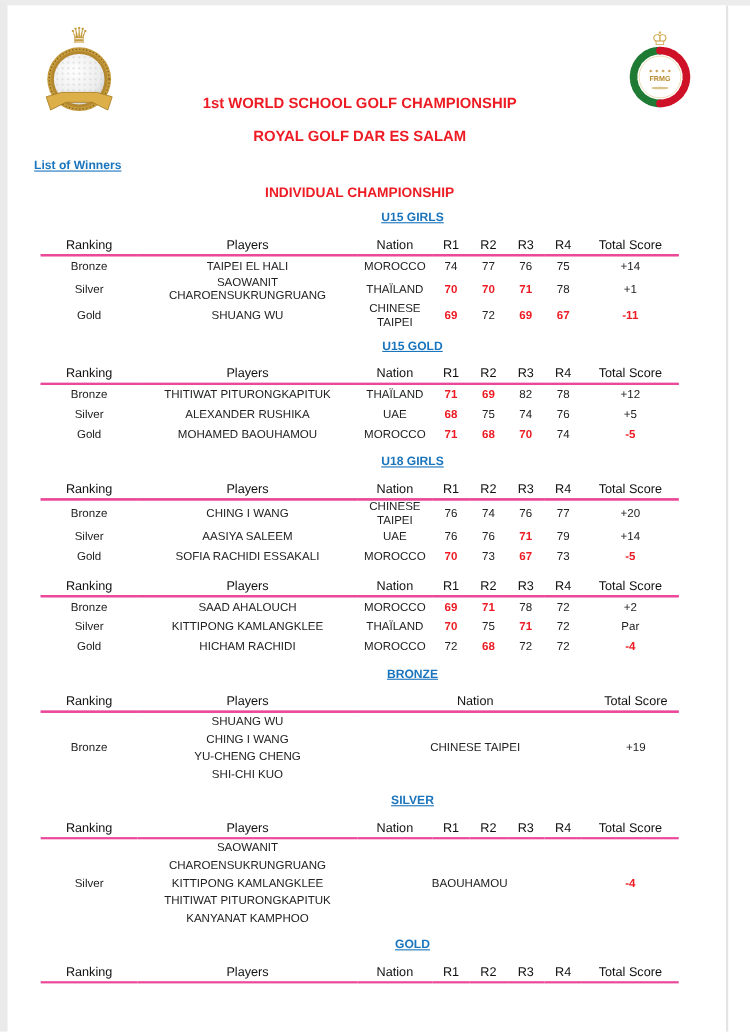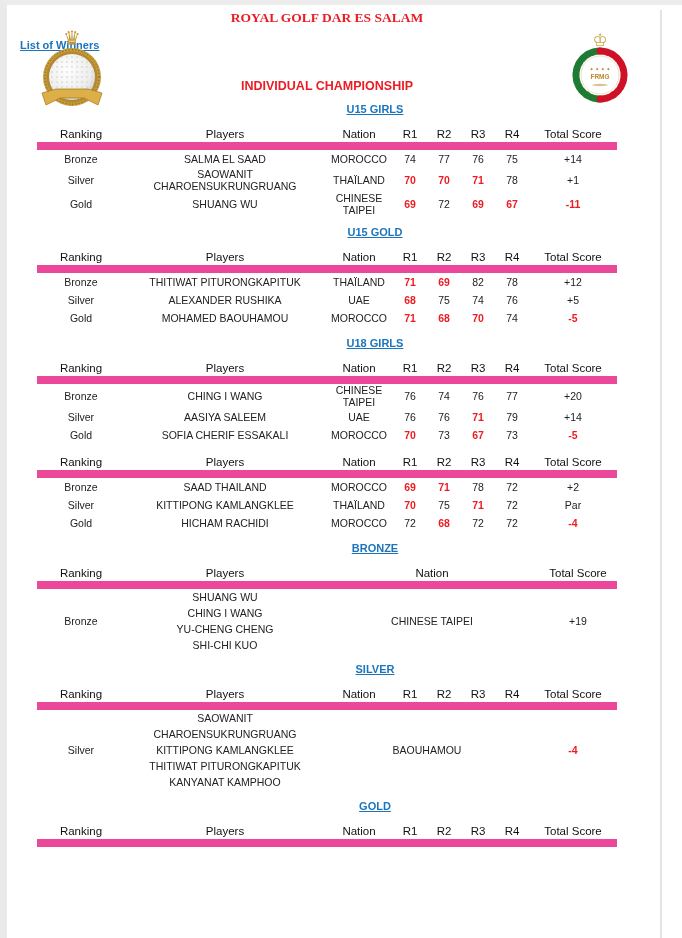--- a/index.html
+++ b/index.html
@@ -18,31 +18,31 @@
     border-right:2px solid #e4e4e4;position:relative;background:#fff;
   }
   
   .logo-left{position:absolute;left:33px;top:18px;width:64px;height:88px;}
   .logo-right{position:absolute;left:561px;top:22px;width:64px;height:78px;}
   .crown-glyph{display:block;text-align:center;color:#c49a3c;line-height:1;}
   .logo-left .crown-glyph{font-size:20px;margin-bottom:-3px;}
   .logo-right .crown-glyph{font-size:17px;margin-bottom:-2px;color:#cda442;}
   .title{width:640px;text-align:center;color:#ed1c24;font-weight:bold;font-size:13.5px;line-height:15px;}
   .title1{padding-top:81px;}
-  .title2{margin-top:5px;font-family:Liberation Serif, serif;}
-  .link-row{margin:10px 0 0 13px;height:14px;}
+  .title2{margin-top:15px;}
+  .link-row{margin:10px 0 0 24px;height:14px;}
   a.winners-link{color:#1b75bc;font-weight:bold;font-size:11px;text-decoration:underline;cursor:pointer;}
-  .red-heading{width:640px;text-align:center;color:#ed1c24;font-weight:bold;font-size:12.5px;margin-top:31px;line-height:13px;}
+  .red-heading{width:640px;text-align:center;color:#ed1c24;font-weight:bold;font-size:12.5px;margin-top:14px;line-height:13px;}
   .section-heading{width:640px;text-align:center;margin-top:8px;line-height:13px;padding-left:48px;}
   .section-heading a{color:#1b75bc;font-weight:bold;font-size:11px;text-decoration:underline;cursor:pointer;}
   
   table.results{border-collapse:collapse;margin:7px 0 0 30px;table-layout:fixed;}
   table.results th{
     font-size:11.5px;font-weight:normal;color:#111;text-align:center;
-    height:17px;padding:0;border-bottom:8px solid #ec4899;vertical-align:bottom;padding-bottom:2px;
+    height:17px;padding:0;border-bottom:2px solid #ec4899;vertical-align:bottom;padding-bottom:2px;
   }
   table.results td{font-size:10.5px;color:#222;text-align:center;height:18px;padding:0;vertical-align:middle;}
   td.player-cell{text-align:left;padding-left:1px;}
   td.score.red, td.total.red{color:#ed1c24;font-weight:bold;}
   
   table.team td{height:auto;}
   td.team-rank{font-size:15px;color:#1a1a1a;}
   td.team-players{text-align:left;padding:3px 0 2px 1px;}
   .team-player-line{font-size:10.5px;line-height:16px;color:#222;}
   td.team-nation{font-size:13px;color:#1a1a1a;}
@@ -82,20 +82,21 @@
       <svg width="64" height="60" viewBox="0 0 64 60">
         <circle cx="32" cy="28" r="19" fill="#ffffff" stroke="#e8d9ad" stroke-width="0.8"></circle>
         <path d="M32 52 A24 24 0 0 1 32 4" fill="none" stroke="#1f7a33" stroke-width="7" stroke-dasharray="3.5 2.5" stroke-linecap="round"></path>
         <path d="M32 52 A24 24 0 0 0 32 4" fill="none" stroke="#ce1126" stroke-width="7" stroke-dasharray="3.5 2.5" stroke-linecap="round"></path>
         <text x="32" y="24" font-size="5" fill="#b98a2e" text-anchor="middle" font-family="Liberation Sans, sans-serif">✦ ✦ ✦ ✦</text>
         <text x="32" y="32" font-size="6.5" fill="#b98a2e" text-anchor="middle" font-weight="bold" font-family="Liberation Sans, sans-serif">FRMG</text>
         <ellipse cx="32" cy="38" rx="8" ry="1.2" fill="#d8c48a"></ellipse>
       </svg>
     </div>
 
+    <div class="title title1">1st WORLD SCHOOL GOLF CHAMPIONSHIP</div>
     <div class="title title2">ROYAL GOLF DAR ES SALAM</div>
 
     <div class="link-row">
       <a class="winners-link" href="#">List of Winners</a>
     </div>
 
     <div class="red-heading">INDIVIDUAL CHAMPIONSHIP</div>
 
     <div id="individual-container">
         <div class="section-heading"><a href="#">U15 GIRLS</a></div>
@@ -118,21 +119,21 @@
               <th>R1</th>
               <th>R2</th>
               <th>R3</th>
               <th>R4</th>
               <th>Total Score</th>
             </tr>
           </thead>
           <tbody>
             <tr>
               <td class="rank-cell">Bronze</td>
-              <td class="player-cell">SALMA EL SAAD</td>
+              <td class="player-cell">TAIPEI EL HALI</td>
               <td class="nation-cell">MOROCCO</td>
               <td class="score">74</td>
               <td class="score">77</td>
               <td class="score">76</td>
               <td class="score">75</td>
               <td class="total">+14</td>
             </tr>
             <tr>
               <td class="rank-cell">Silver</td>
               <td class="player-cell">SAOWANIT CHAROENSUKRUNGRUANG</td>
@@ -252,21 +253,21 @@
               <td class="player-cell">AASIYA SALEEM</td>
               <td class="nation-cell">UAE</td>
               <td class="score">76</td>
               <td class="score">76</td>
               <td class="score red">71</td>
               <td class="score">79</td>
               <td class="total">+14</td>
             </tr>
             <tr>
               <td class="rank-cell">Gold</td>
-              <td class="player-cell">SOFIA CHERIF ESSAKALI</td>
+              <td class="player-cell">SOFIA RACHIDI ESSAKALI</td>
               <td class="nation-cell">MOROCCO</td>
               <td class="score red">70</td>
               <td class="score">73</td>
               <td class="score red">67</td>
               <td class="score">73</td>
               <td class="total red">-5</td>
             </tr>
           </tbody>
         </table>
         <table class="results">
@@ -288,21 +289,21 @@
               <th>R1</th>
               <th>R2</th>
               <th>R3</th>
               <th>R4</th>
               <th>Total Score</th>
             </tr>
           </thead>
           <tbody>
             <tr>
               <td class="rank-cell">Bronze</td>
-              <td class="player-cell">SAAD THAILAND</td>
+              <td class="player-cell">SAAD AHALOUCH</td>
               <td class="nation-cell">MOROCCO</td>
               <td class="score red">69</td>
               <td class="score red">71</td>
               <td class="score">78</td>
               <td class="score">72</td>
               <td class="total">+2</td>
             </tr>
             <tr>
               <td class="rank-cell">Silver</td>
               <td class="player-cell">KITTIPONG KAMLANGKLEE</td>

